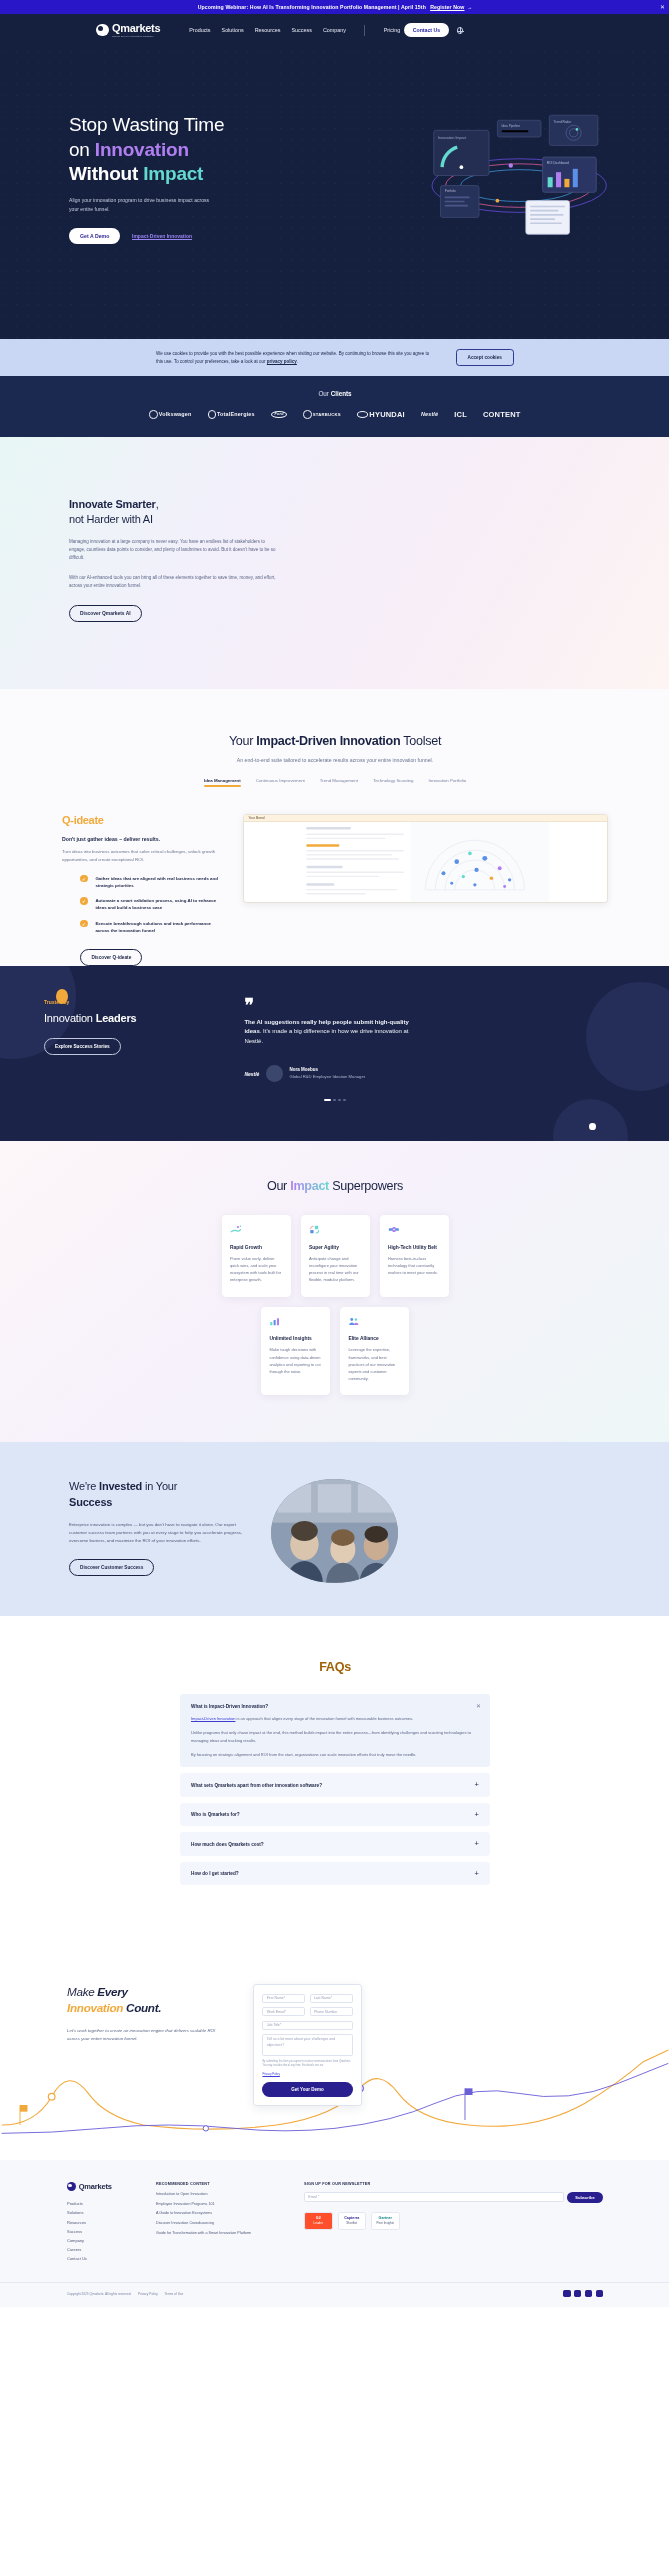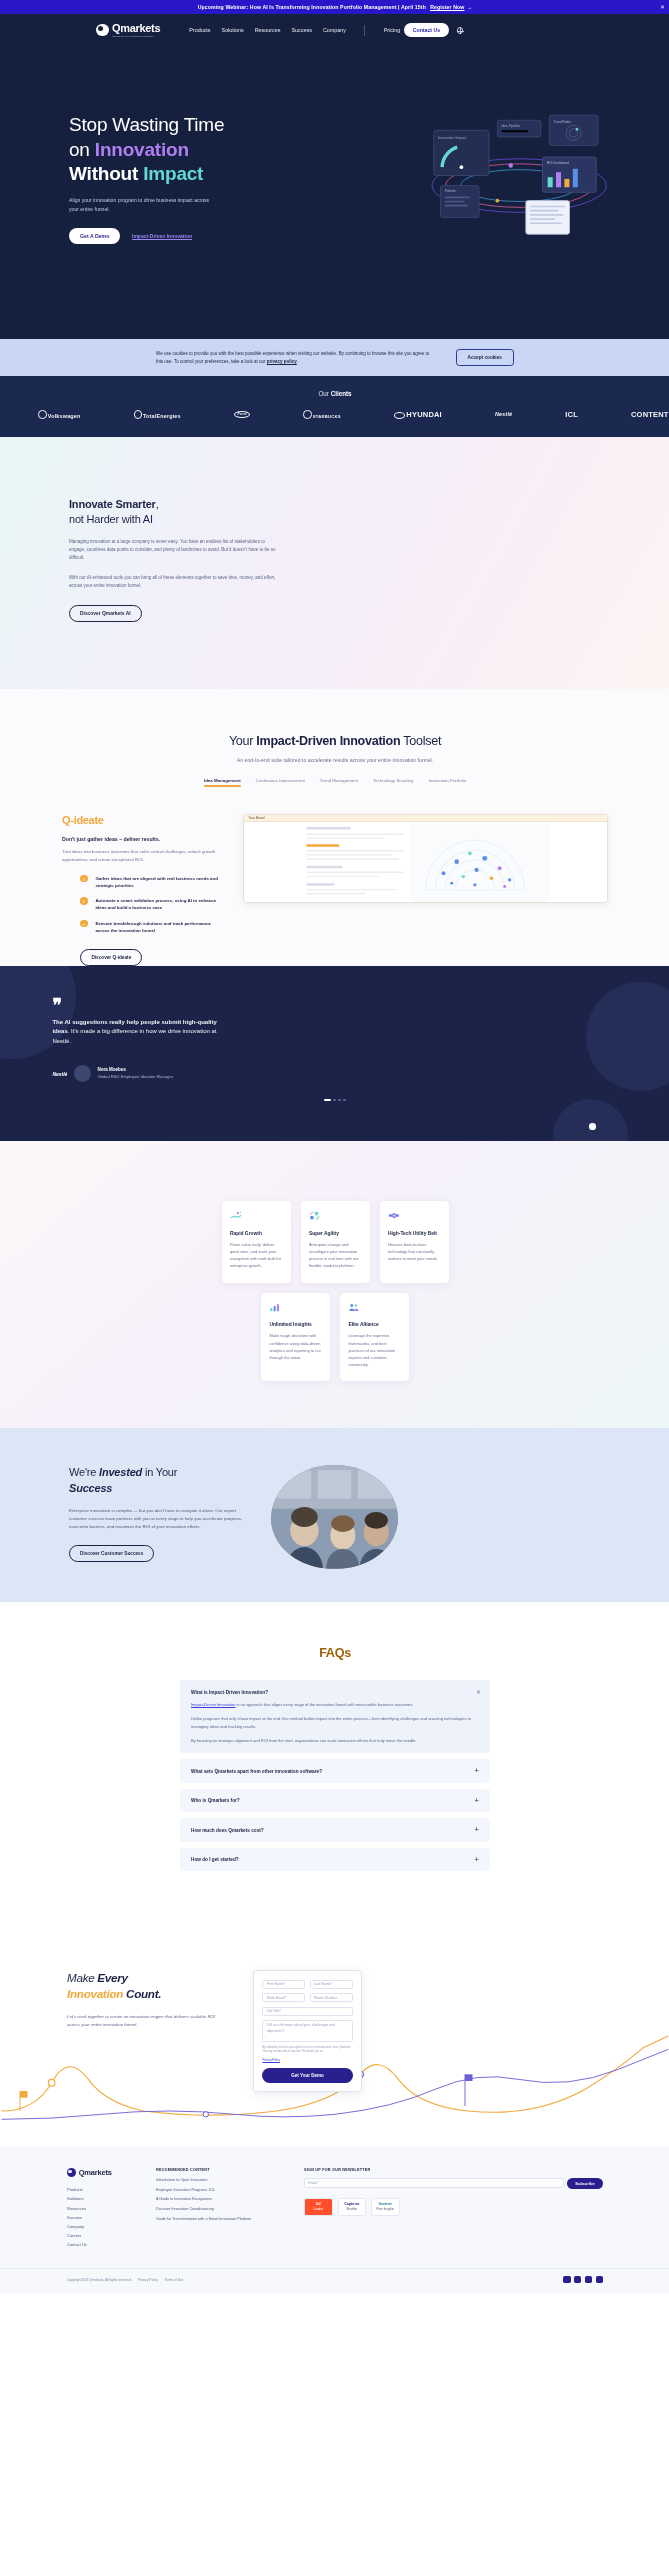--- a/index.html
+++ b/index.html
@@ -80,21 +80,21 @@
   .btn-cookie{ border:0.7px solid #2b3a8f; color:#1b2344; font-size:4.7px; font-weight:700;
     padding:5px 11px; border-radius:3.3px; background:transparent; white-space:nowrap;}
 
   
   .clients{ background:#1b2850; padding:13.4px 0 18.4px;}
   .clients h3{ text-align:center; font-size:6.3px; font-weight:400; color:#dfe4f2;}
   .clients h3 b{font-weight:700;color:#fff;}
   .logos{ display:flex; align-items:center; justify-content:center; gap:16px; margin-top:13.4px;
     padding:0 11.7px; }
   .logo-i{ color:#fff; font-size:7.5px; font-weight:700; letter-spacing:0.2px; display:flex;
-    align-items:flex-end; gap:1px; opacity:.95; white-space:nowrap;margin-left:37px;}
+    align-items:center; gap:1px; opacity:.95; white-space:nowrap;}
   .logo-i small{font-size:5.4px;font-weight:700;}
   .circ{ width:8.4px;height:8.4px;border-radius:50%;border:0.9px solid #fff; flex:none;}
   .oval{ width:16.7px;height:7.5px;border-radius:50%;border:0.8px solid #fff;font-size:3.8px;
     display:flex;align-items:center;justify-content:center;font-style:italic;font-weight:700;}
 
   
   .smart{ position:relative; padding:60px 0 67px; overflow:hidden;
     background:linear-gradient(120deg,#e8f7f5 0%,#f2f0fb 32%,#f7eef8 62%,#fdf4f3 100%); }
   .smart-inner{ width:209px; margin-left:69px; position:relative; z-index:2;}
   .smart h2{ font-size:11px; line-height:1.34; font-weight:400; color:#1b2344; letter-spacing:-0.2px;}
@@ -171,21 +171,21 @@
   .card .ic{ width:11.7px;height:9.2px; margin-bottom:7.5px;}
   .card h5{ font-size:4.9px; font-weight:700; color:#1b2344;}
   .card p{ font-size:4px; color:#6b7490; line-height:1.78; margin-top:5px;}
   .cards2{ display:flex; justify-content:center; gap:10px; margin-top:10px;}
 
   
   .inv{ background:#dde6f7; padding:37px 0 33px; position:relative; overflow:hidden;}
   .inv-inner{ display:flex; padding:0 69px; align-items:flex-start; gap:22px; position:relative; z-index:2;}
   .inv-left{ width:180px;}
   .inv-left h2{ font-size:11px; font-weight:400; color:#1b2344; line-height:1.38; letter-spacing:-0.2px;}
-  .inv-left h2 b{ font-weight:700;font-style:italic;}
+  .inv-left h2 b{ font-weight:700;}
   .inv-left p{ font-size:4.4px; color:#4e5group; color:#4f5a7a; line-height:1.85; margin-top:11px;}
   .btn-cs{ display:inline-block; margin-top:14.2px; border:0.7px solid #1b2344; color:#1b2344;
     font-size:4.7px; font-weight:700; padding:5px 10px; border-radius:10px;}
   .inv-img{ width:127px; height:104px; border-radius:50% 50% 50% 50%/ 52% 52% 48% 48%;
     background:linear-gradient(150deg,#7d8fa8,#c9b6a4 45%,#8a9db4); position:relative; overflow:hidden;}
 
   
   .faq{ padding:44px 0 50px; background:#fff;}
   .faq h2{ text-align:center; font-size:12.6px; font-weight:700; color:#a16207; letter-spacing:-0.3px;}
   .faq-list{ width:310px; margin:20px auto 0; display:flex; flex-direction:column; gap:5.9px;}
@@ -464,20 +464,26 @@
         </svg>
       </div>
     </div>
   </div>
 
   <div class="trusted">
     <div class="tr-blob" style="width:126px;height:126px;left:-50px;top:-33px;"></div>
     <div class="tr-blob" style="width:109px;height:109px;right:-25px;top:16.7px;"></div>
     <div class="tr-blob" style="width:75px;height:75px;right:42px;bottom:-33px;"></div>
     <div class="tr-inner">
+      <div class="tr-left">
+        <div class="tr-dot"></div>
+        <div class="tr-label">Trusted by</div>
+        <h2><span>Innovation </span><b>Leaders</b></h2>
+        <div class="btn-stories">Explore Success Stories</div>
+      </div>
       <div class="tr-right">
         <div class="quote-mark">❞</div>
         <p><b>The AI suggestions really help people submit high-quality ideas</b><span>. It's made a big difference in how we drive innovation at Nestlé.</span></p>
         <div class="tr-person">
           <div class="tr-nest">Nestlé</div>
           <div class="tr-av"></div>
           <div>
             <div class="nm">Nora Moebus</div>
             <div class="ro">Global R&amp;D Employee Ideation Manager</div>
           </div>
@@ -487,20 +493,23 @@
     <div class="tr-dots">
       <i class="on"></i>
       <i></i>
       <i></i>
       <i></i>
     </div>
     <div class="tr-ball"></div>
   </div>
 
   <div class="sup">
+    <h2>
+      <span>Our </span><span class="g">Impact</span><span> Superpowers</span>
+    </h2>
     <div class="cards">
       <div class="card">
         <svg class="ic" viewBox="0 0 28 22">
           <path d="M3 16 q7 -5 14 -2 q5 2 8 -3" fill="none" stroke="#63d9d0" stroke-width="3" stroke-linecap="round"></path>
           <circle cx="19" cy="5" r="2.6" fill="#b07ef0"></circle>
             <circle cx="25" cy="3" r="1.6" fill="#63d9d0"></circle>
         </svg>
         <h5>Rapid Growth</h5>
         <p>Prove value early, deliver quick wins, and scale your ecosystem with tools built for enterprise growth.</p>
       </div>

